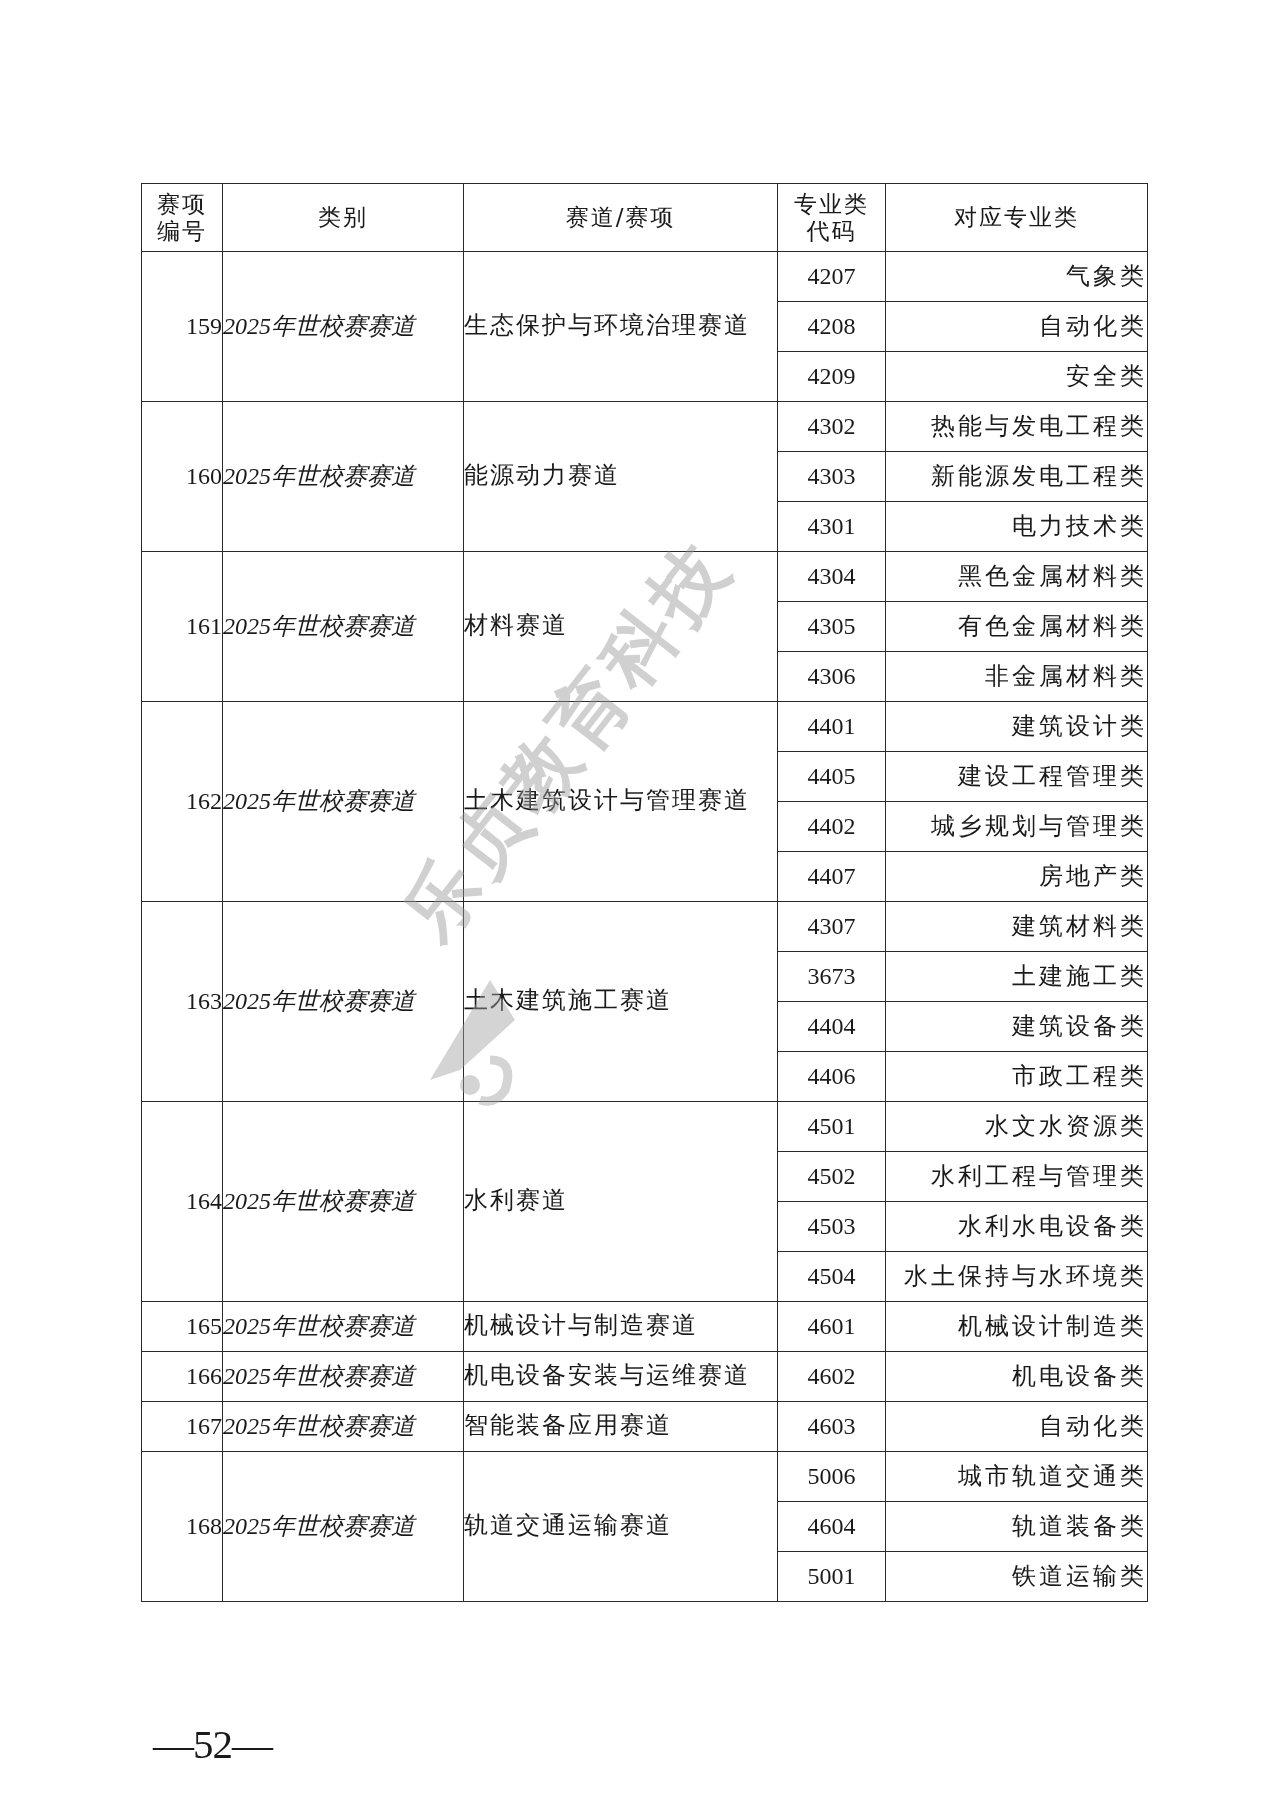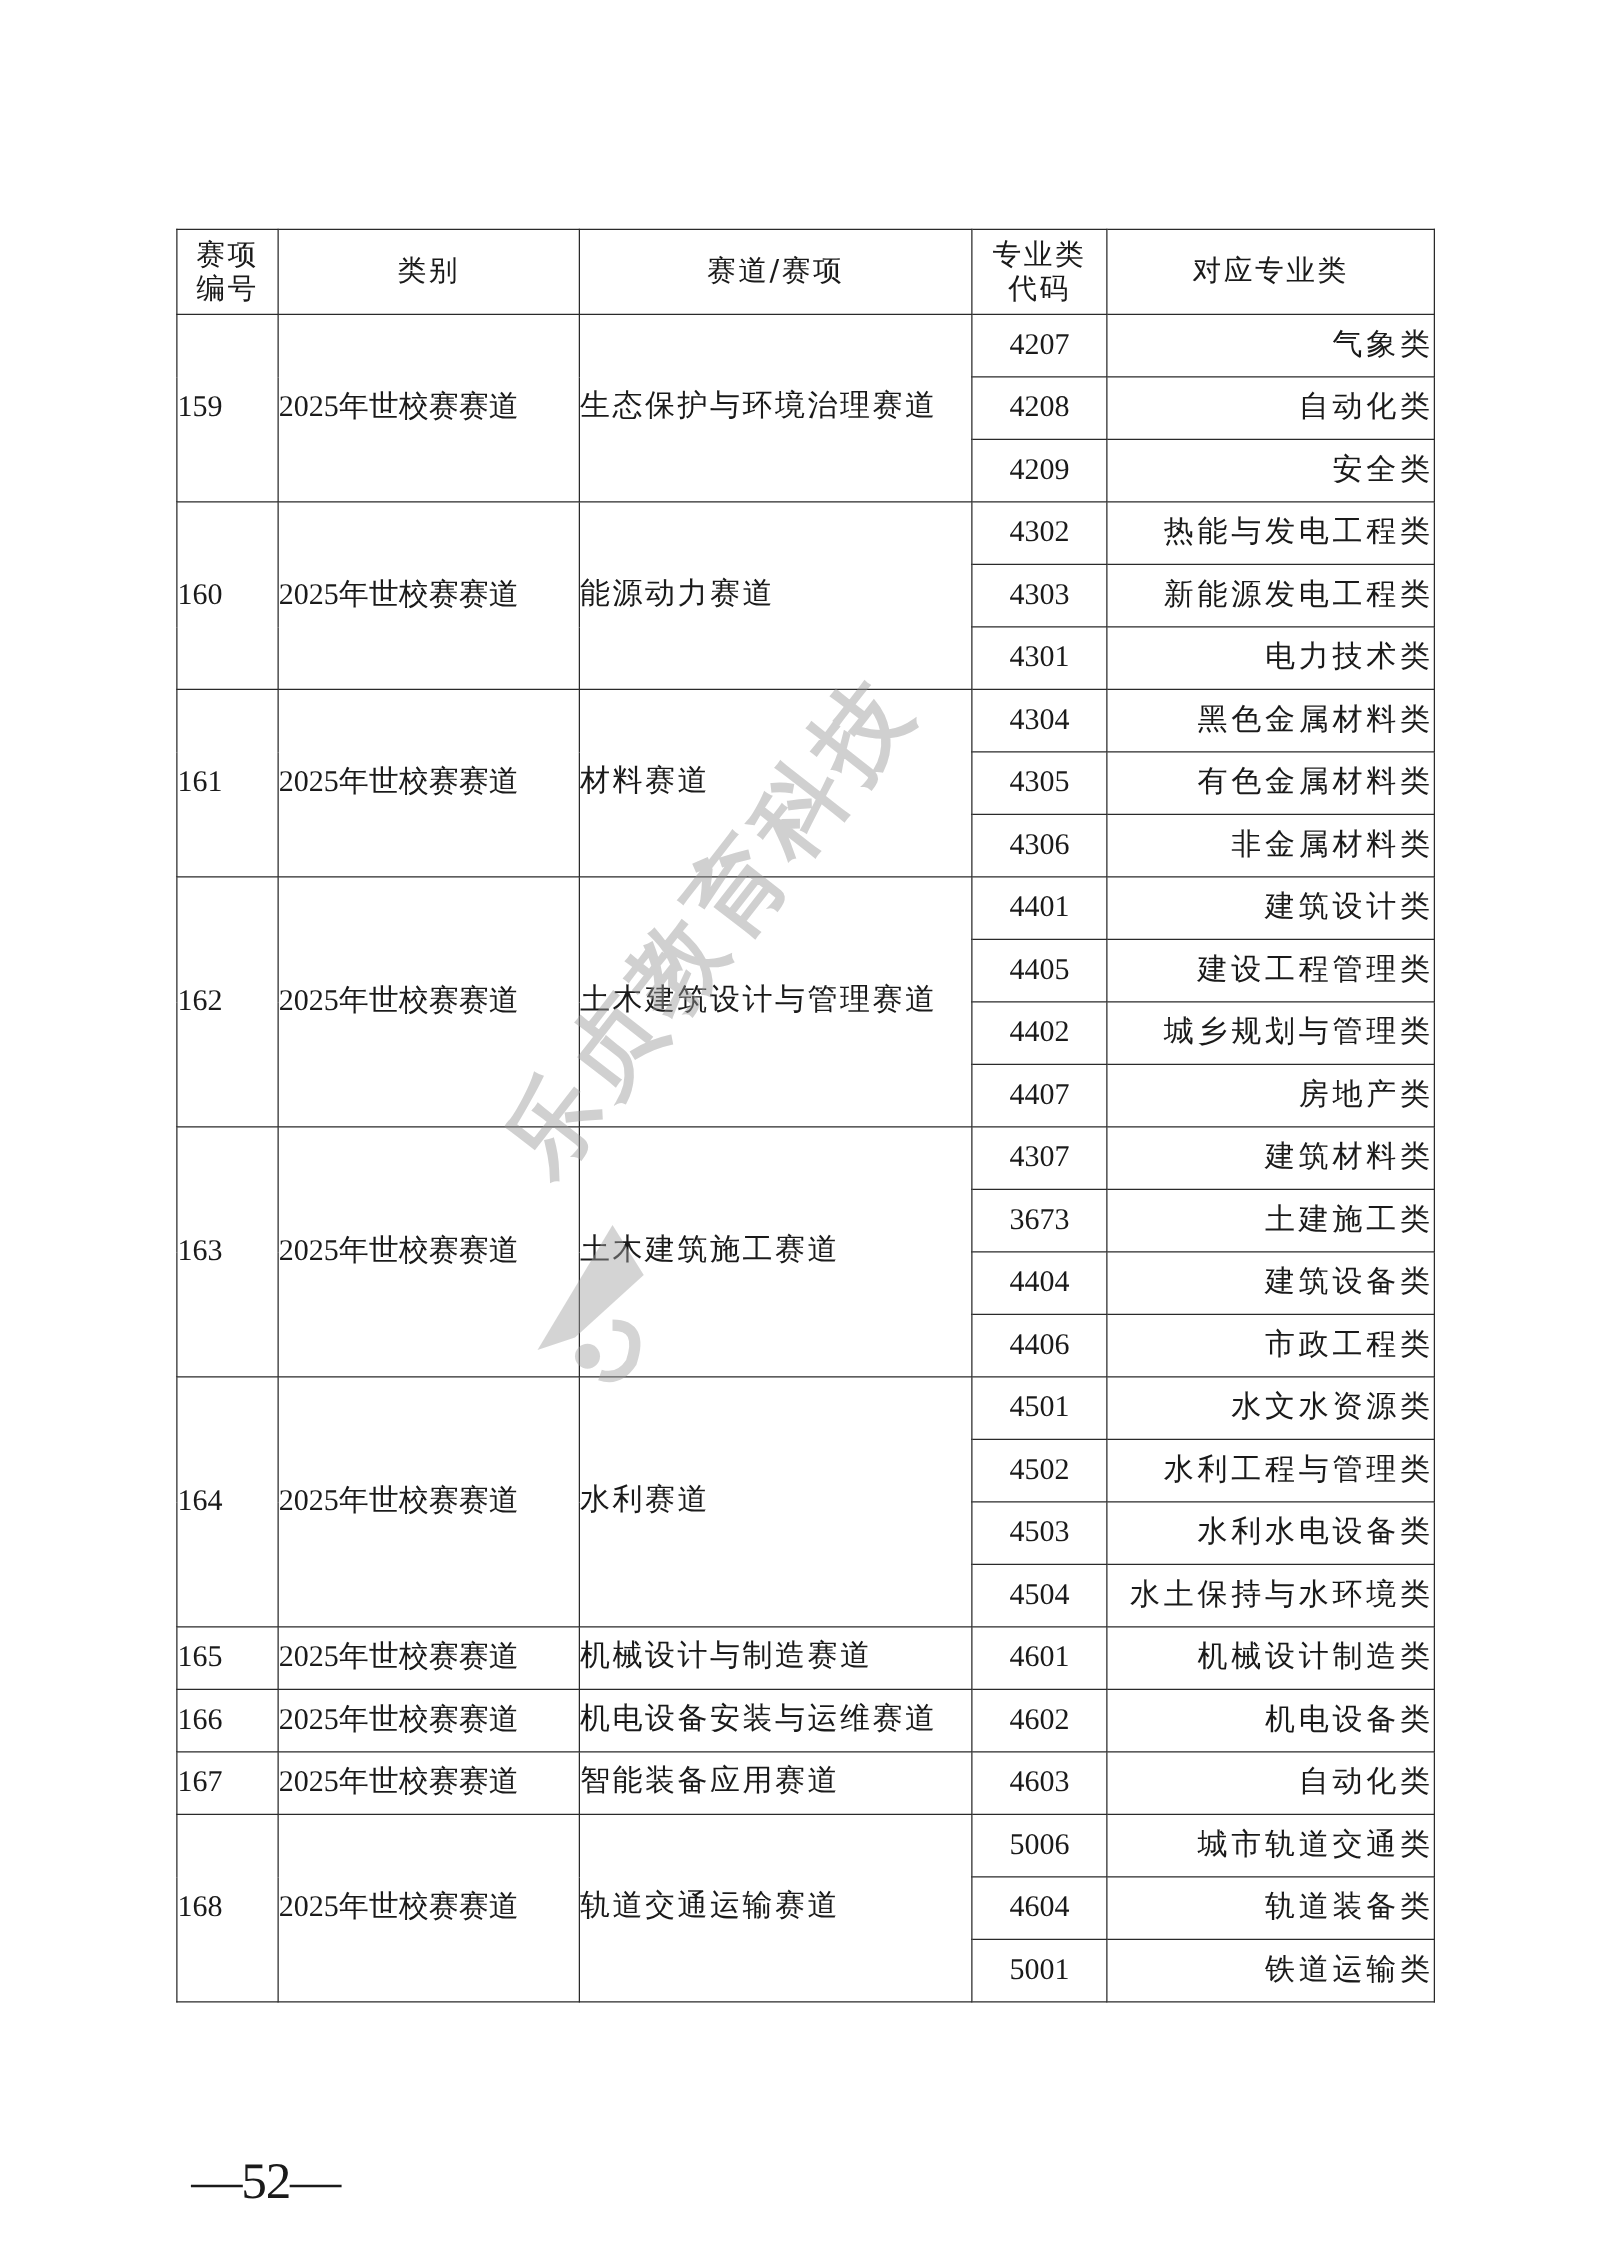--- a/index.html
+++ b/index.html
@@ -44,22 +44,22 @@
     font-family: "DejaVu Sans", "Liberation Sans", sans-serif;
     font-size: 23px;
     letter-spacing: 2px;
   }
   table.main th .line { display: block; }
   col.c1 { width: 81px; }
   col.c2 { width: 241px; }
   col.c3 { width: 314px; }
   col.c4 { width: 108px; }
   col.c5 { width: 262px; }
-  td.num { text-align: left; }
-  td.cat { text-align: left; padding-left: 11px; white-space: nowrap; }
+  td.num { text-align: right; }
+  td.cat { text-align: left; padding-left: 11px; white-space: nowrap; font-style: italic; }
   td.track { text-align: left; padding-left: 12px; white-space: nowrap; letter-spacing: 2px; font-family: Liberation Mono, monospace; }
   td.code { text-align: center; }
   td.major { text-align: right; padding-left: 11px; white-space: nowrap; letter-spacing: 3px; }
   .page-number {
     position: absolute;
     left: 153px;
     top: 1720px;
     font-size: 41px;
     font-family: "Liberation Serif", serif;
     letter-spacing: -1px;

